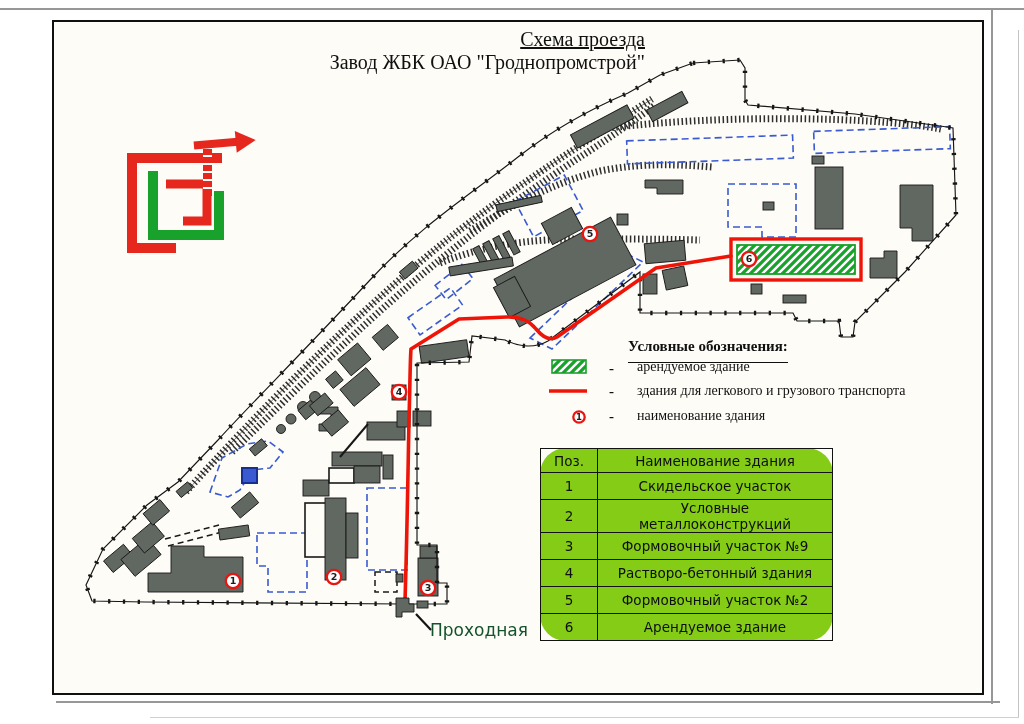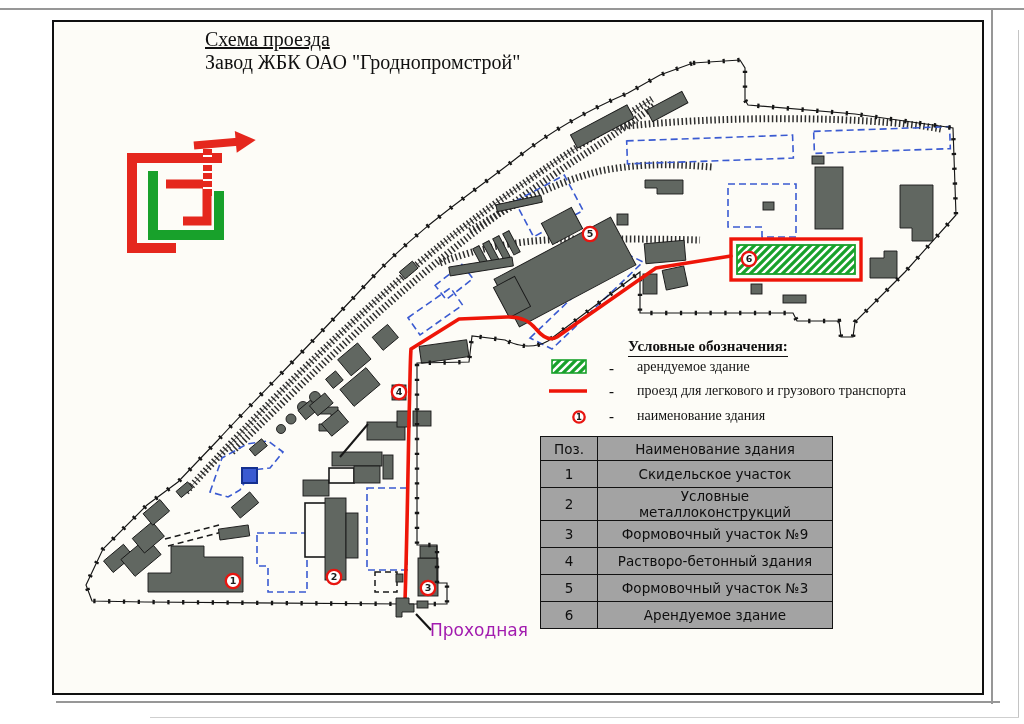--- a/index.html
+++ b/index.html
@@ -1,48 +1,48 @@
 <!DOCTYPE html>
 <html><head>
 <meta charset="utf-8">
 <style>
   html,body{margin:0;padding:0;background:#ffffff;}
   #stage{position:relative;width:1024px;height:724px;background:#ffffff;overflow:hidden;
          font-family:"DejaVu Sans","Liberation Sans",sans-serif;}
   .scanline{position:absolute;background:#979797;}
   .page{position:absolute;left:52px;top:20px;width:928px;height:671px;
         border:2px solid #101010;background:#fdfcf7;}
-  .titleblock{position:absolute;left:205px;top:28px;width:440px;text-align:left;
+  .titleblock{position:absolute;left:205px;top:28px;width:440px;text-align:right;
         font-family:"Liberation Serif","DejaVu Serif",serif;color:#101010;}
   .titleblock .t1{font-size:20px;text-decoration:underline;}
   .titleblock .t2,.titleblock .t3{font-size:20px;line-height:22px;}
   svg#map{position:absolute;left:0;top:0;width:1024px;height:724px;}
   .bldg{fill:#616761;stroke:#181818;stroke-width:0.9;}
   .bldg-white{fill:#fdfcf7;stroke:#181818;stroke-width:1.6;}
   .bdash{fill:none;stroke:#3a5ad1;stroke-width:1.6;stroke-dasharray:7 4;}
   .kdash{fill:none;stroke:#1a1a1a;stroke-width:1.5;stroke-dasharray:6 4;}
   .rail{fill:none;stroke:#2e2e2e;stroke-width:7;stroke-dasharray:1.5 2.6;}
   .railcore{fill:none;stroke:#2e2e2e;stroke-width:0.8;opacity:.75;}
   .bound{fill:none;stroke:#161616;stroke-width:1.15;}
   .bounddots{fill:none;stroke:#161616;stroke-width:4.4;stroke-dasharray:2.3 12.5;}
   .route{fill:none;stroke:#ee1508;stroke-width:3.6;stroke-linejoin:round;stroke-linecap:round;}
   .marker circle{fill:#ffffff;stroke:#e81510;stroke-width:2.3;}
   .marker text{font:bold 9.5px "DejaVu Sans",sans-serif;fill:#1c1c1c;text-anchor:middle;}
   .legend-head{position:absolute;left:628px;top:338px;font-family:"Liberation Serif","DejaVu Serif",serif;
-        font-size:15px;font-weight:bold;color:#101010;border-bottom:1.4px solid #101010;padding-bottom:1px;}
+        font-size:15px;font-weight:bold;color:#101010;border-bottom:1.4px solid #101010;padding-bottom:7px;}
   .legend-item{position:absolute;font-family:"Liberation Serif","DejaVu Serif",serif;font-size:14px;color:#101010;}
   .legend-dash{position:absolute;left:609px;font-family:"Liberation Serif",serif;font-size:15px;font-weight:bold;color:#101010;}
-  table.btable{position:absolute;left:540px;top:436px;border-collapse:collapse;background:#a3a3a3;
-        font-size:13.5px;color:#0e0e0e;}
+  table.btable{position:absolute;left:540px;top:448px;border-collapse:collapse;background:#84cc16;
+        font-size:13.5px;color:#0e0e0e;border-radius:26px;}
   table.btable th,table.btable td{border:1.6px solid #121212;text-align:center;padding:0 6px;font-weight:normal;}
   table.btable th{height:23px;}
   table.btable td{height:26px;}
   table.btable .c1{width:44px;}
   table.btable .c2{width:222px;}
-  .gatelabel{position:absolute;left:430px;top:620px;font-size:17px;color:#a21caf;
+  .gatelabel{position:absolute;left:430px;top:620px;font-size:17px;color:#14532d;
         font-family:"DejaVu Sans","Liberation Sans",sans-serif;}
 </style>
 </head>
 <body>
 
 <div id="stage">
 
   <div class="scanline" style="left:0;top:8px;width:1024px;height:2px;"></div>
   <div class="scanline" style="left:991px;top:10px;width:2px;height:694px;"></div>
   <div class="scanline" style="left:1018px;top:30px;width:1px;height:688px;background:#c4c4c4;"></div>
@@ -241,21 +241,21 @@
         <text dy="3" style="font-size:8.5px">1</text>
       </g>
     </g>
   </svg>
 
   <div class="legend-head">Условные обозначения:</div>
   <div class="legend-dash" style="top:360px">-</div>
   <div class="legend-dash" style="top:383px">-</div>
   <div class="legend-dash" style="top:408px">-</div>
   <div class="legend-item" style="left:637px;top:359px">арендуемое здание</div>
-  <div class="legend-item" style="left:637px;top:383px">проезд для легкового и грузового транспорта</div>
+  <div class="legend-item" style="left:637px;top:383px">здания для легкового и грузового транспорта</div>
   <div class="legend-item" style="left:637px;top:408px">наименование здания</div>
 
   <table class="btable">
     <thead>
       <tr>
         <th class="c1">Поз.</th>
         <th class="c2">Наименование здания</th>
       </tr>
     </thead>
     <tbody>
@@ -270,21 +270,21 @@
         <tr>
           <td class="c1">3</td>
           <td class="c2">Формовочный участок №9</td>
         </tr>
         <tr>
           <td class="c1">4</td>
           <td class="c2">Растворо-бетонный здания</td>
         </tr>
         <tr>
           <td class="c1">5</td>
-          <td class="c2">Формовочный участок №3</td>
+          <td class="c2">Формовочный участок №2</td>
         </tr>
         <tr>
           <td class="c1">6</td>
           <td class="c2">Арендуемое здание</td>
         </tr>
       </tbody>
   </table>
 
   <div class="gatelabel">Проходная</div>
 

